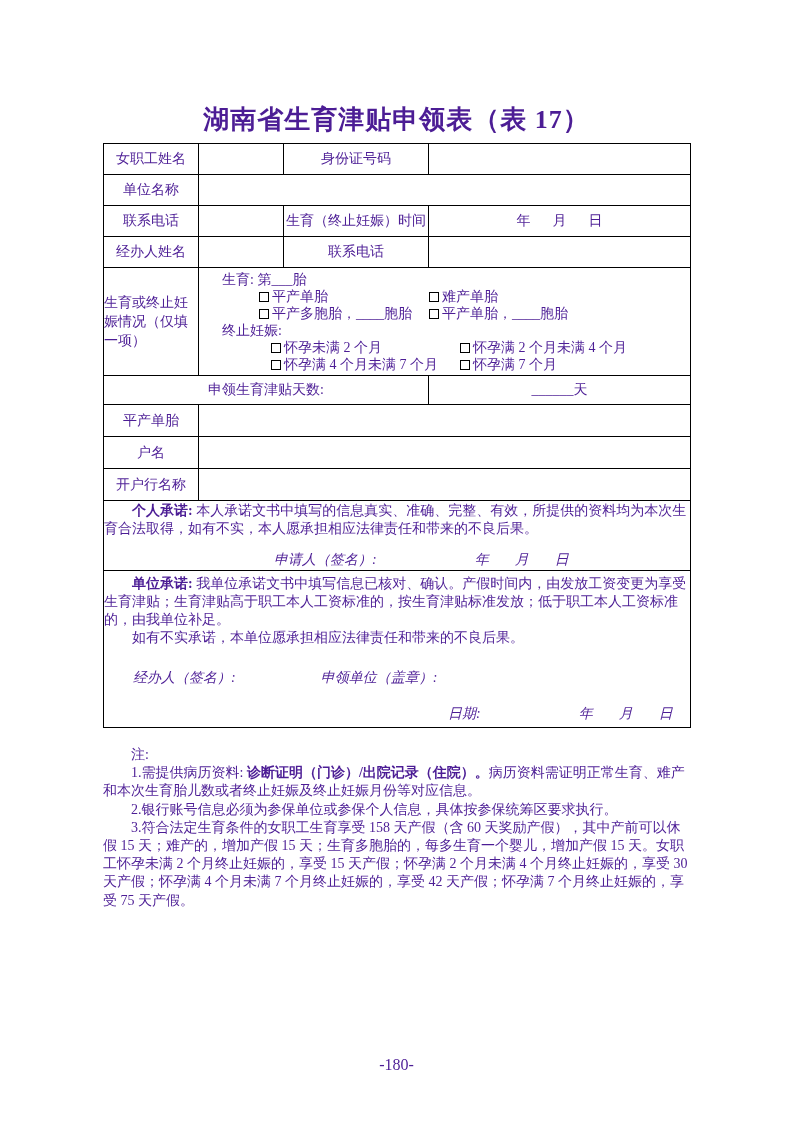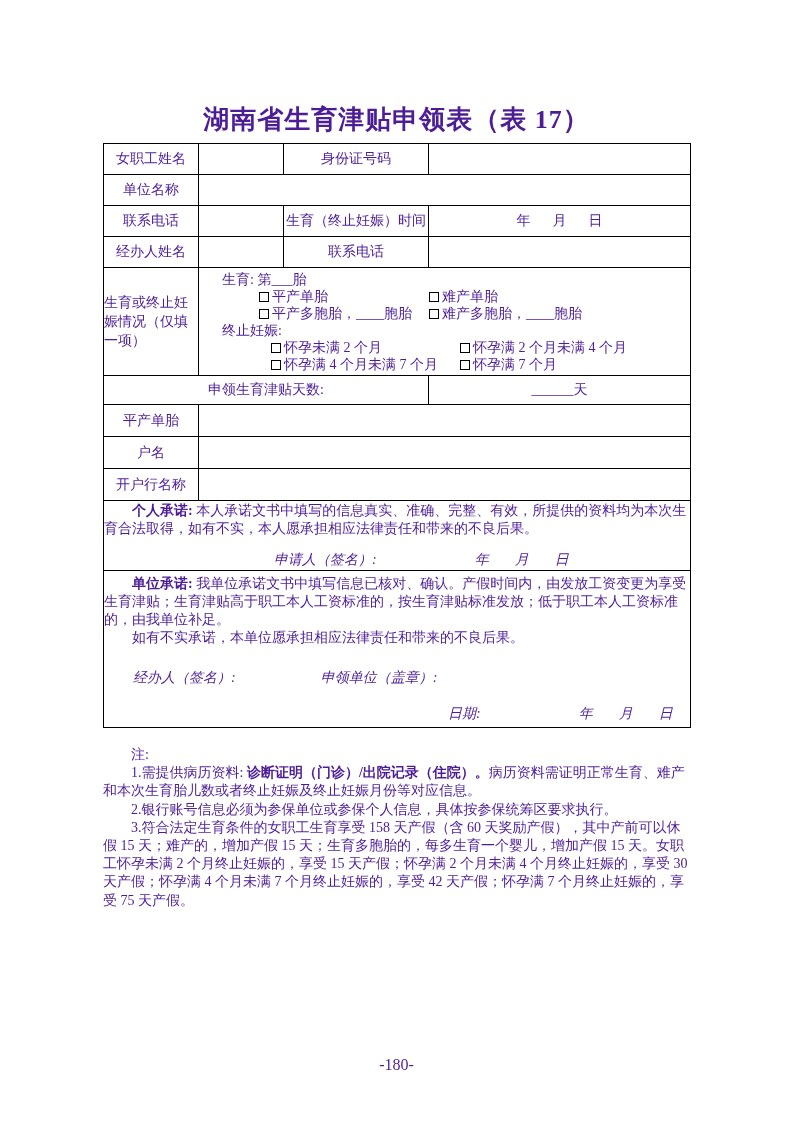--- a/index.html
+++ b/index.html
@@ -108,21 +108,21 @@
       <tr style="height:108px">
         <td class="fert-lbl">生育或终止妊娠情况（仅填一项）</td>
         <td class="fert-content" colspan="3">
           <div class="fert-line">生育: 第___胎</div>
           <div class="opt-row">
             <span class="opt-w1"><span class="cb"></span><span>平产单胎</span></span>
             <span><span class="cb"></span><span>难产单胎</span></span>
           </div>
           <div class="opt-row">
             <span class="opt-w1"><span class="cb"></span><span>平产多胞胎，____胞胎</span></span>
-            <span><span class="cb"></span><span>难产多胞胎，____胞胎</span></span>
+            <span><span class="cb"></span><span>平产单胎，____胞胎</span></span>
           </div>
           <div class="fert-line">终止妊娠:</div>
           <div class="opt-row">
             <span class="opt-w2"><span class="cb"></span><span>怀孕未满 2 个月</span></span>
             <span><span class="cb"></span><span>怀孕满 2 个月未满 4 个月</span></span>
           </div>
           <div class="opt-row">
             <span class="opt-w2"><span class="cb"></span><span>怀孕满 4 个月未满 7 个月</span></span>
             <span><span class="cb"></span><span>怀孕满 7 个月</span></span>
           </div>

